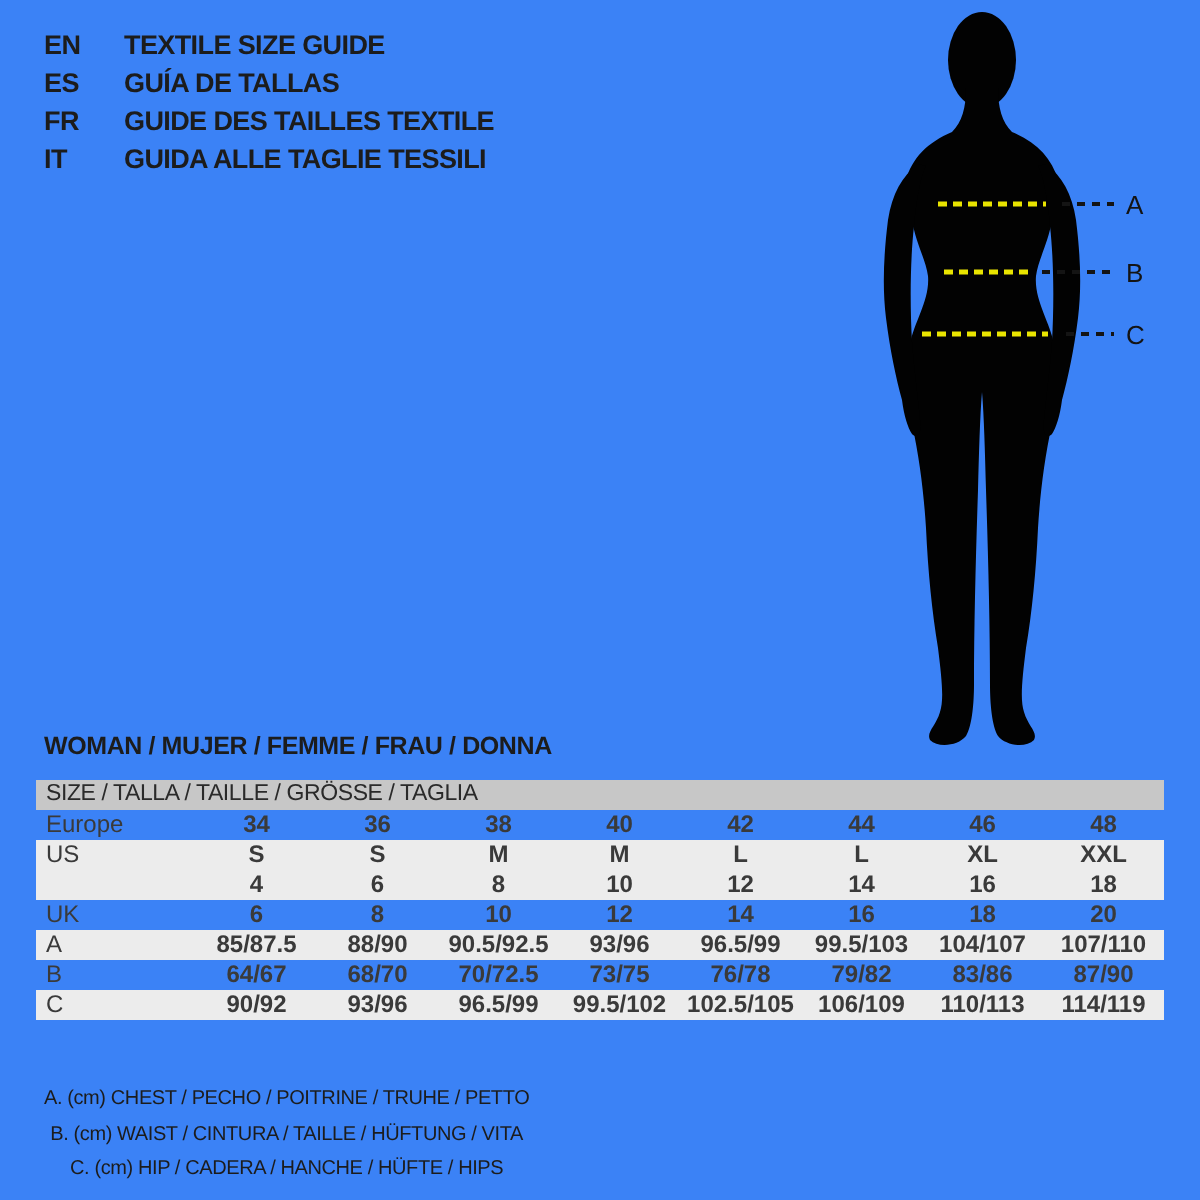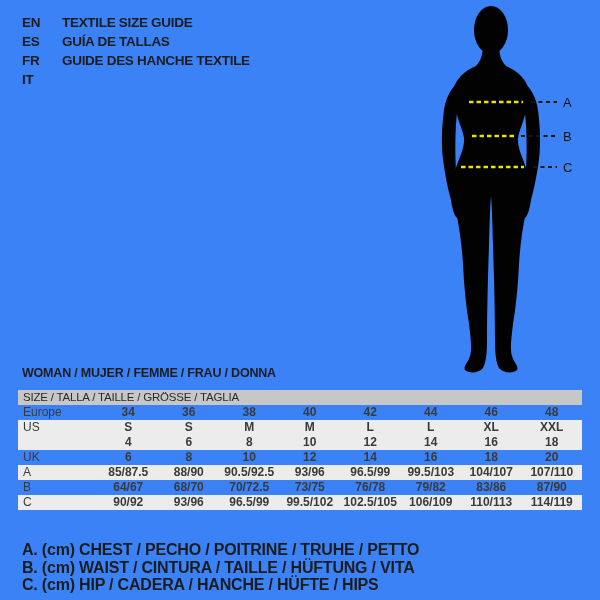--- a/index.html
+++ b/index.html
@@ -26,43 +26,44 @@
   .t-head{background:#c7c7c7;height:15px;line-height:15px;padding-left:5px;
           font-size:11.5px;color:#2a2a2a;letter-spacing:-0.2px;}
   .t-row{display:grid;grid-template-columns:80px repeat(8,1fr);height:15px;line-height:15px;
          font-size:12px;color:#3a3a3a;}
   .t-row .lbl{padding-left:5px;text-align:left;}
   .t-row .cell{text-align:center;font-weight:bold;}
   .shade{background:#ececec;}
 
   
   .legend{position:absolute;left:22px;top:541px;}
-  .legend-line{font-size:16px;font-weight:bold;height:17.5px;line-height:17.5px;
-               letter-spacing:-0.2px;white-space:nowrap;}
+  .legend-line{font-size:10px;font-weight:normal;height:17.5px;line-height:17.5px;
+               letter-spacing:-0.2px;white-space:nowrap;text-align:center;}
 </style>
 </head>
 <body>
 
 <div class="canvas">
 
   <div class="lang-header">
     <div class="lang-row">
       <span class="lang-code">EN</span>
       <span class="lang-title">TEXTILE SIZE GUIDE</span>
     </div>
     <div class="lang-row">
       <span class="lang-code">ES</span>
       <span class="lang-title">GUÍA DE TALLAS</span>
     </div>
     <div class="lang-row">
       <span class="lang-code">FR</span>
-      <span class="lang-title">GUIDE DES HANCHE TEXTILE</span>
+      <span class="lang-title">GUIDE DES TAILLES TEXTILE</span>
     </div>
     <div class="lang-row">
       <span class="lang-code">IT</span>
+      <span class="lang-title">GUIDA ALLE TAGLIE TESSILI</span>
     </div>
   </div>
 
   <div class="figure">
     <svg width="200" height="380" viewBox="0 0 200 380" xmlns="http://www.w3.org/2000/svg">
       <ellipse cx="91" cy="30" rx="17" ry="24" fill="#020202"></ellipse>
       <path fill="#020202" d="M 83 44
                C 83 54, 81 61, 76 66
                C 64 71, 56 79, 53 90
                C 51 98, 55 103, 56 110

